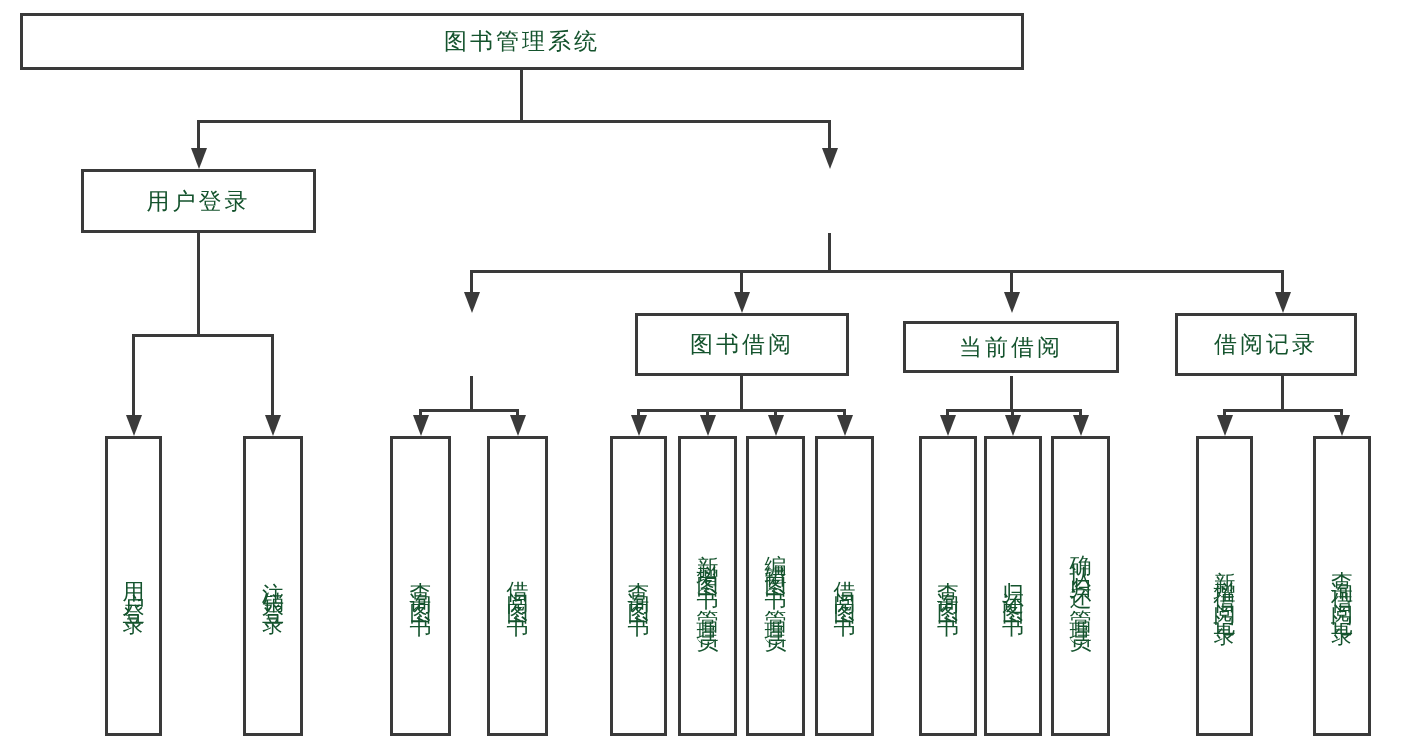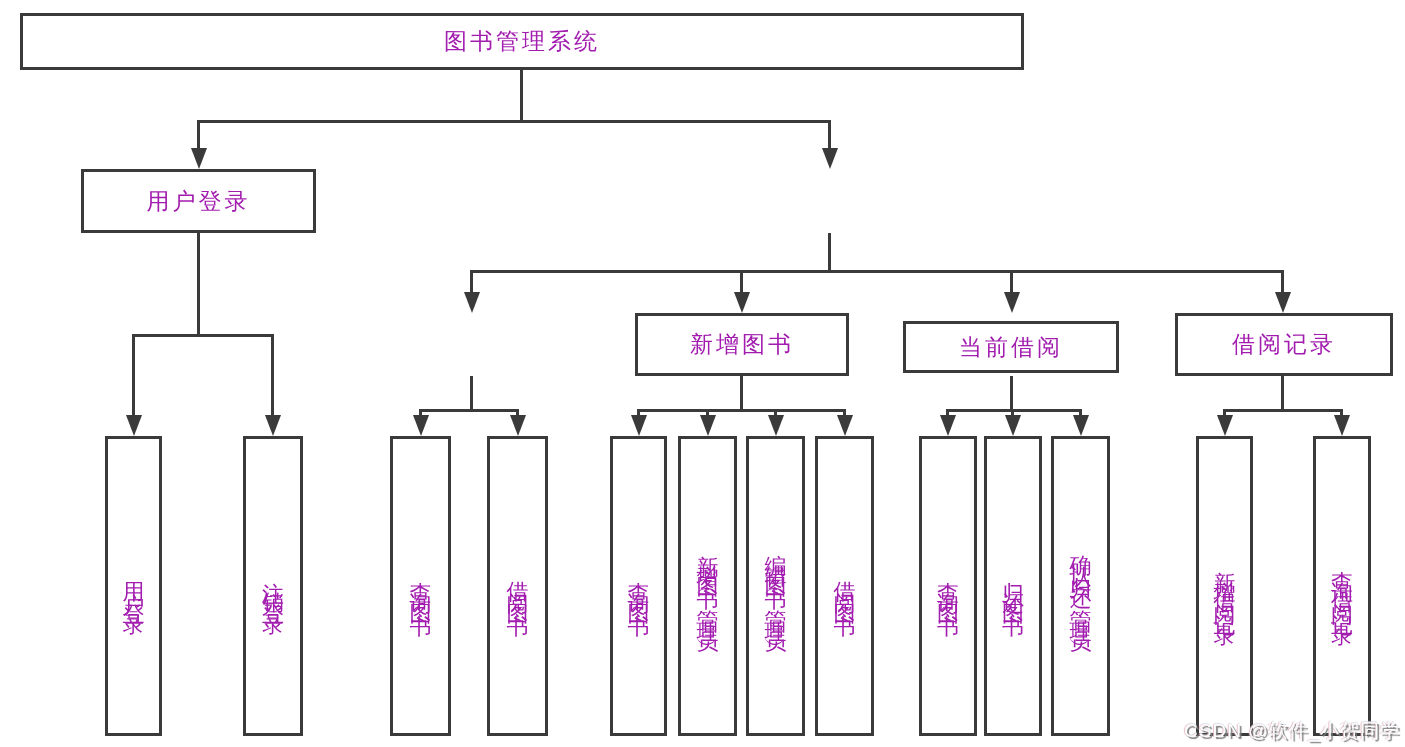--- a/index.html
+++ b/index.html
@@ -17,21 +17,21 @@
   }
   
   .node {
     position: absolute;
     box-sizing: border-box;
     background: #ffffff;
     border: 3px solid #3a3a3a;
     display: flex;
     align-items: center;
     justify-content: center;
-    color: #a21caf;
+    color: #14532d;
   }
   .node.h span {
     font-size: 23px;
     letter-spacing: 3px;
     white-space: nowrap;
   }
   .node.v span {
     writing-mode: vertical-rl;
     text-orientation: mixed;
     font-size: 22px;
@@ -106,26 +106,26 @@
   <div class="drop" style="left:271px; top:334px; height:81px;"></div>
 
   <div class="vline" style="left:828px; top:233px; height:40px;"></div>
   <div class="hline" style="left:470px; top:270px; width:814px;"></div>
   <div class="drop" style="left:470px; top:270px; height:22px;"></div>
   <div class="drop" style="left:740px; top:270px; height:22px;"></div>
   <div class="drop" style="left:1010px; top:270px; height:22px;"></div>
   <div class="drop" style="left:1281px; top:270px; height:22px;"></div>
 
   <div class="node h" style="left:635px; top:313px; width:214px; height:63px;">
-    <span>新增图书</span>
+    <span>图书借阅</span>
   </div>
   <div class="node h" style="left:903px; top:321px; width:216px; height:52px;">
     <span>当前借阅</span>
   </div>
-  <div class="node h" style="left:1175px; top:313px; width:218px; height:63px;">
+  <div class="node h" style="left:1175px; top:313px; width:182px; height:63px;">
     <span>借阅记录</span>
   </div>
 
   <div class="vline" style="left:470px; top:376px; height:33px;"></div>
   <div class="hline" style="left:419px; top:409px; width:100px;"></div>
   <div class="drop" style="left:419px; top:409px; height:6px;"></div>
   <div class="drop" style="left:516px; top:409px; height:6px;"></div>
 
   <div class="vline" style="left:740px; top:376px; height:33px;"></div>
   <div class="hline" style="left:637px; top:409px; width:209px;"></div>
@@ -182,15 +182,14 @@
     <span>确认归还（管理员）</span>
   </div>
 
   <div class="node v" style="left:1196px; top:436px; width:57px; height:300px;">
     <span>新增借阅记录</span>
   </div>
   <div class="node v" style="left:1313px; top:436px; width:58px; height:300px;">
     <span>查询借阅记录</span>
   </div>
 
-  <div class="watermark">CSDN @软件_小贺同学</div>
 
 </div>
 
 </body></html>

